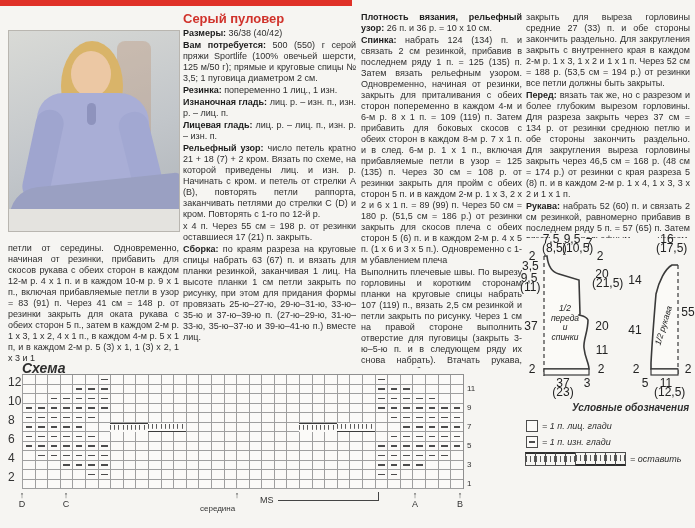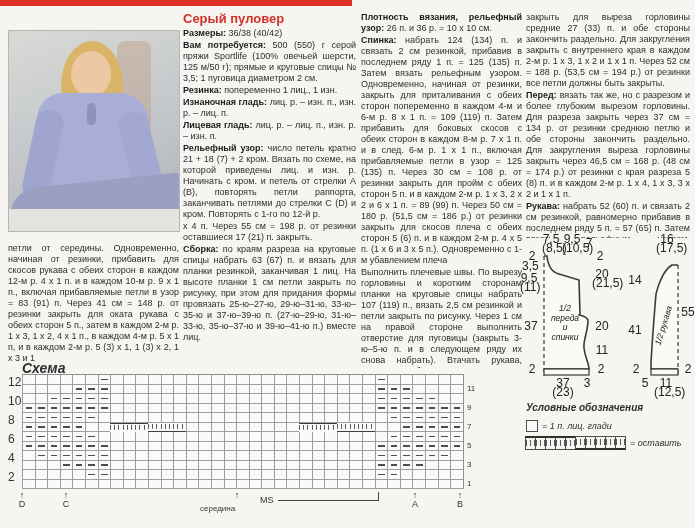--- a/index.html
+++ b/index.html
@@ -45,21 +45,21 @@
   .annot{position:absolute;font-size:8px;color:#333;}
   .msline{position:absolute;border-bottom:1px solid #444;border-right:1px solid #444;height:8px;}
   
   .schem{left:518px;top:236px;width:177px;height:164px;}
   .schem svg{position:absolute;left:0;top:0;}
   .meas{position:absolute;font-size:12px;line-height:8.5px;color:#222;white-space:pre-line;text-align:center;}
   .piece-label{position:absolute;font-size:8.5px;line-height:9.5px;font-style:italic;color:#222;text-align:center;white-space:pre-line;}
   .rot{transform:rotate(-73deg);}
   
   .legend{left:526px;top:402px;width:166px;font-style:italic;font-size:9px;line-height:11px;}
-  .legend .lt{font-weight:bold;font-size:10px;margin-bottom:7px;}
+  .legend .lt{font-weight:bold;font-size:10px;margin-bottom:7px;margin-left:46px;}
   .lrow{display:flex;align-items:center;margin-bottom:4px;}
   .sym{width:10px;height:10px;border:1px solid #4c4c4c;background:#fbfaf8;margin-right:4px;position:relative;flex:0 0 auto;}
   .sym.purl::after{content:'';position:absolute;left:2px;right:2px;top:4px;height:1.5px;background:#4c4c4c;}
   .lcable{display:flex;margin-right:4px;}
   .lc{width:9px;height:11px;border:1px solid #4c4c4c;margin-left:-1px;background:repeating-linear-gradient(90deg,#5a5a5a 0 1px,transparent 1px 4px);background-size:100% 55%;background-repeat:no-repeat;background-position:center;}
   .lc.t{border-top:2px solid #2e2e2e;}
   .lc.b{border-bottom:2px solid #2e2e2e;}
   .legend p{margin:2px 0 0 0;text-align:left;}
 </style>
 </head>
@@ -612,20 +612,24 @@
 (12,5)</span>
 </div>
 
 <div class="abs legend">
   <div class="lt">Условные обозначения</div>
   <div class="lrow">
     <span class="sym"></span>
     <span>= 1 п. лиц. глади</span>
   </div>
   <div class="lrow">
+    <span class="sym purl"></span>
+    <span>= 1 п. изн. глади</span>
+  </div>
+  <div class="lrow">
     <span class="lcable">
         <span class="lc t"></span>
         <span class="lc t"></span>
         <span class="lc t"></span>
         <span class="lc t"></span>
         <span class="lc t"></span>
         <span class="lc b"></span>
         <span class="lc b"></span>
         <span class="lc b"></span>
         <span class="lc b"></span>

